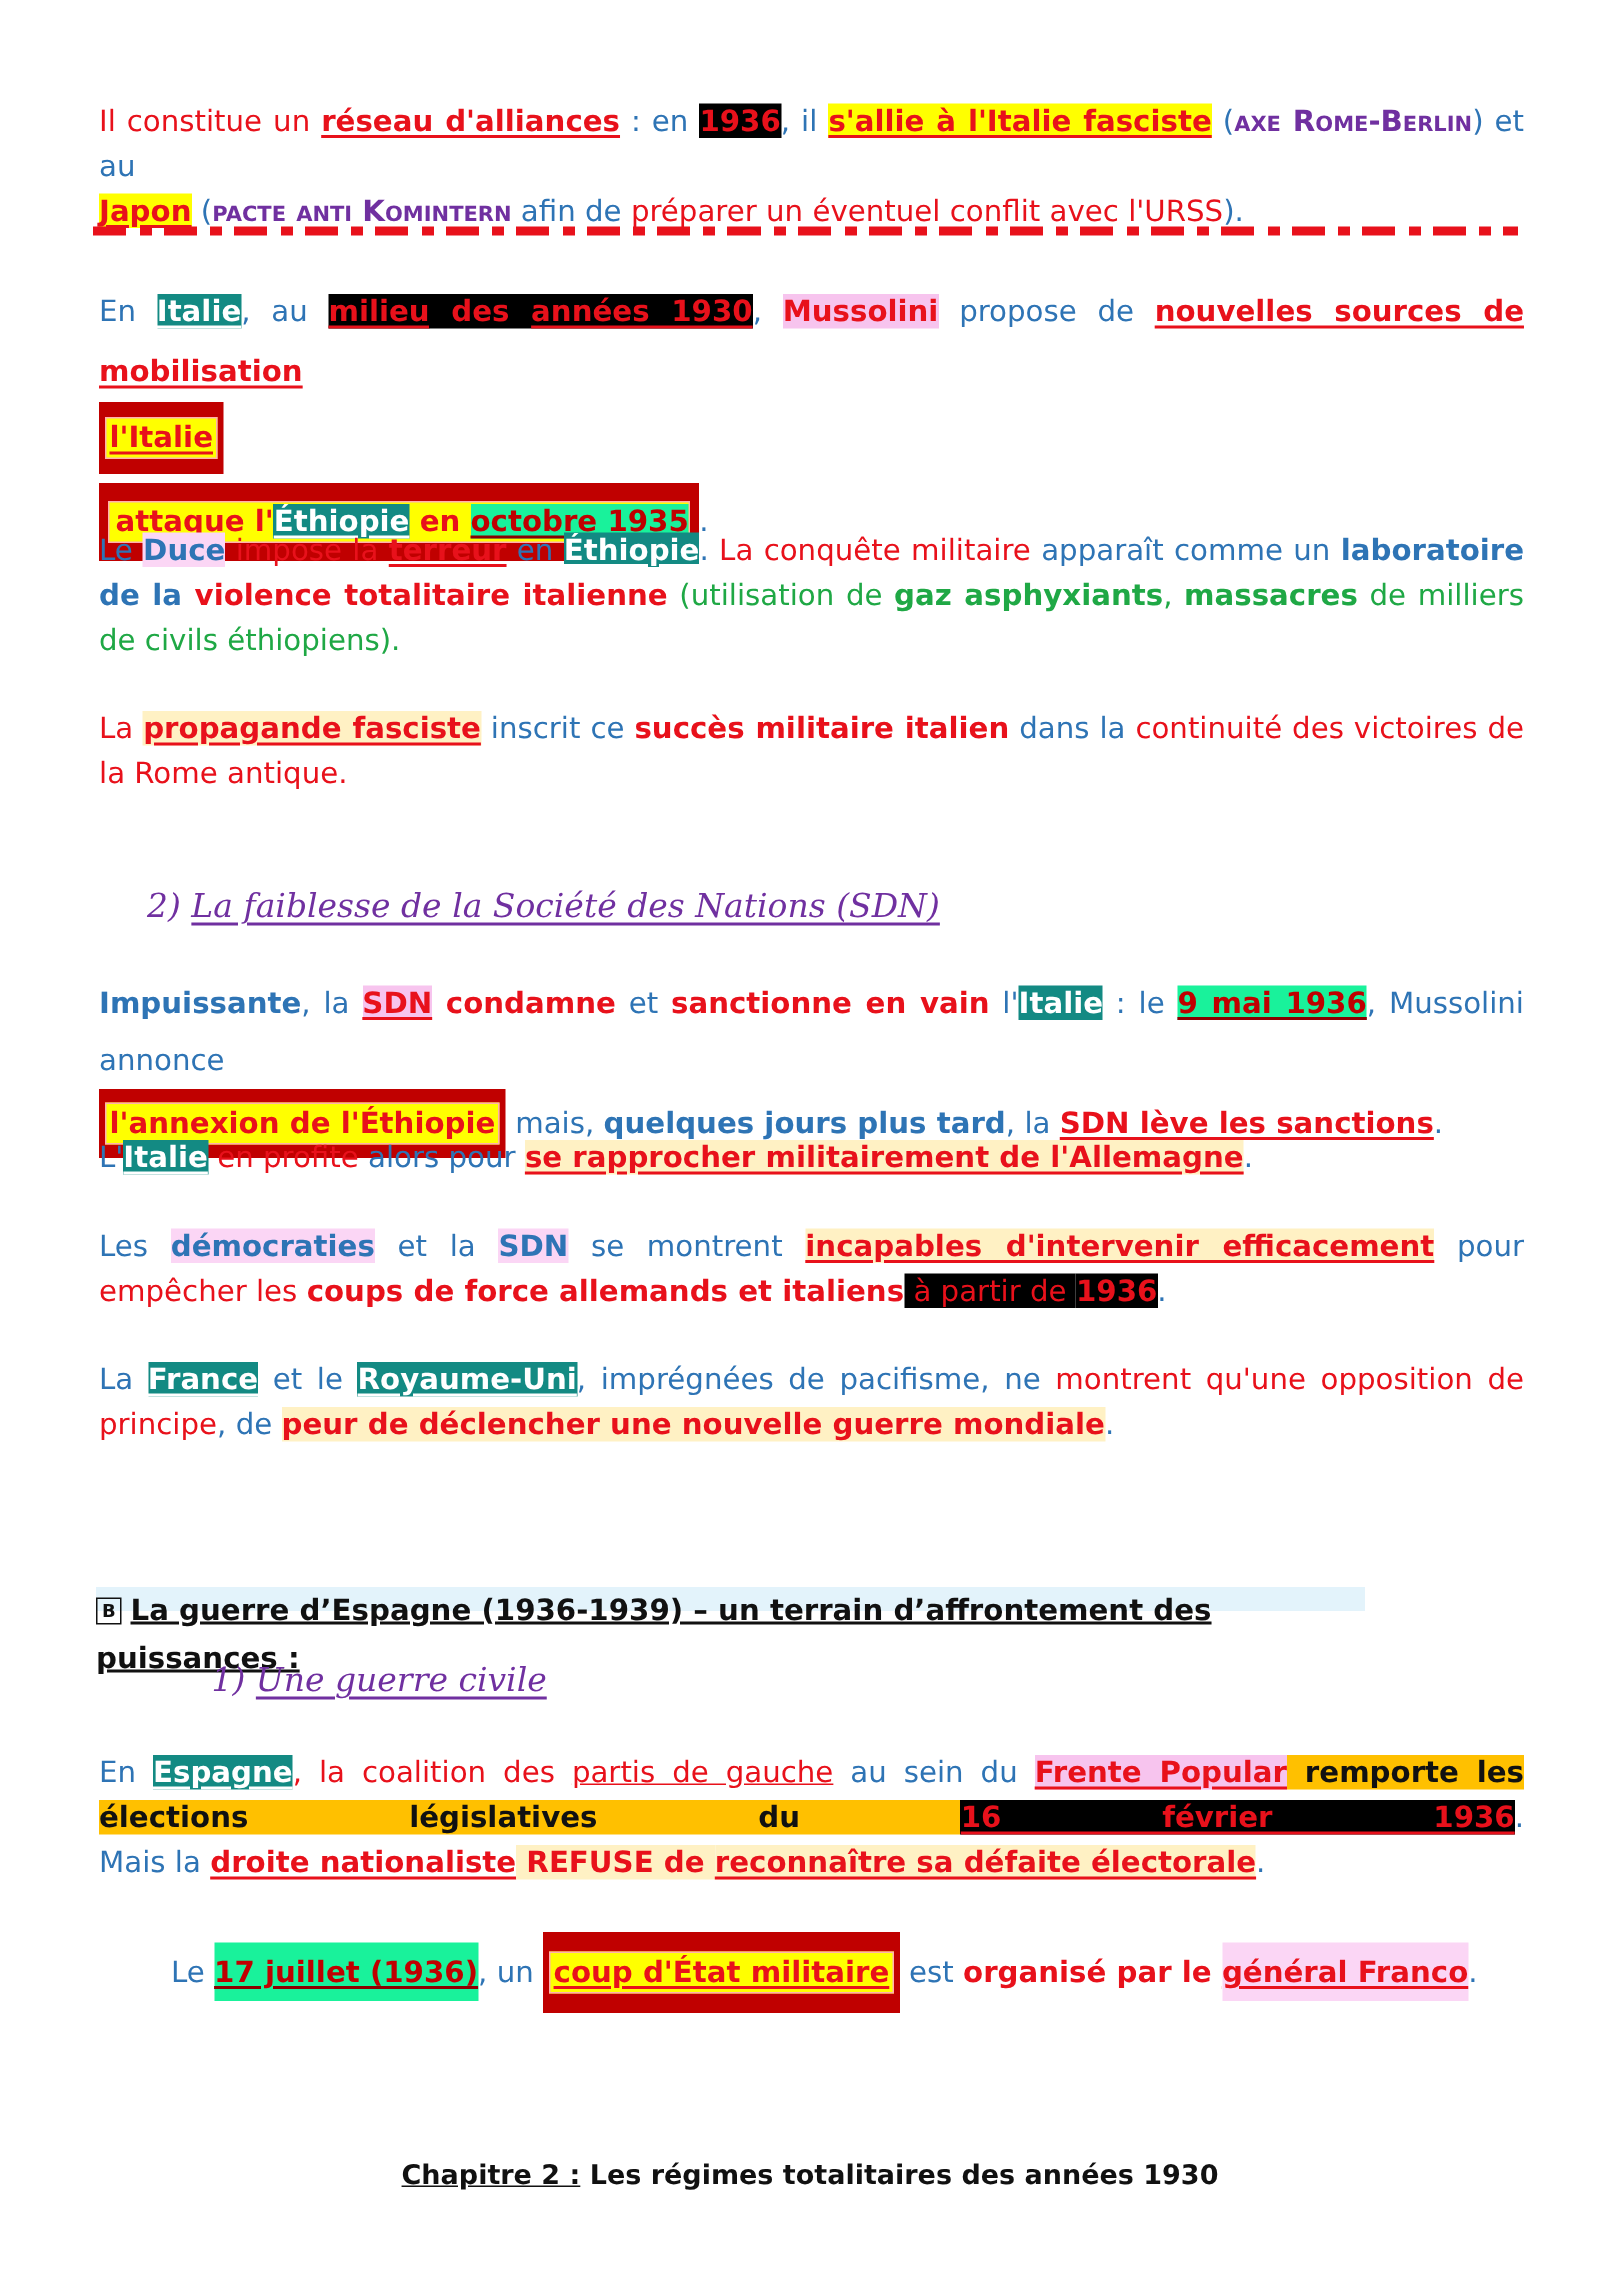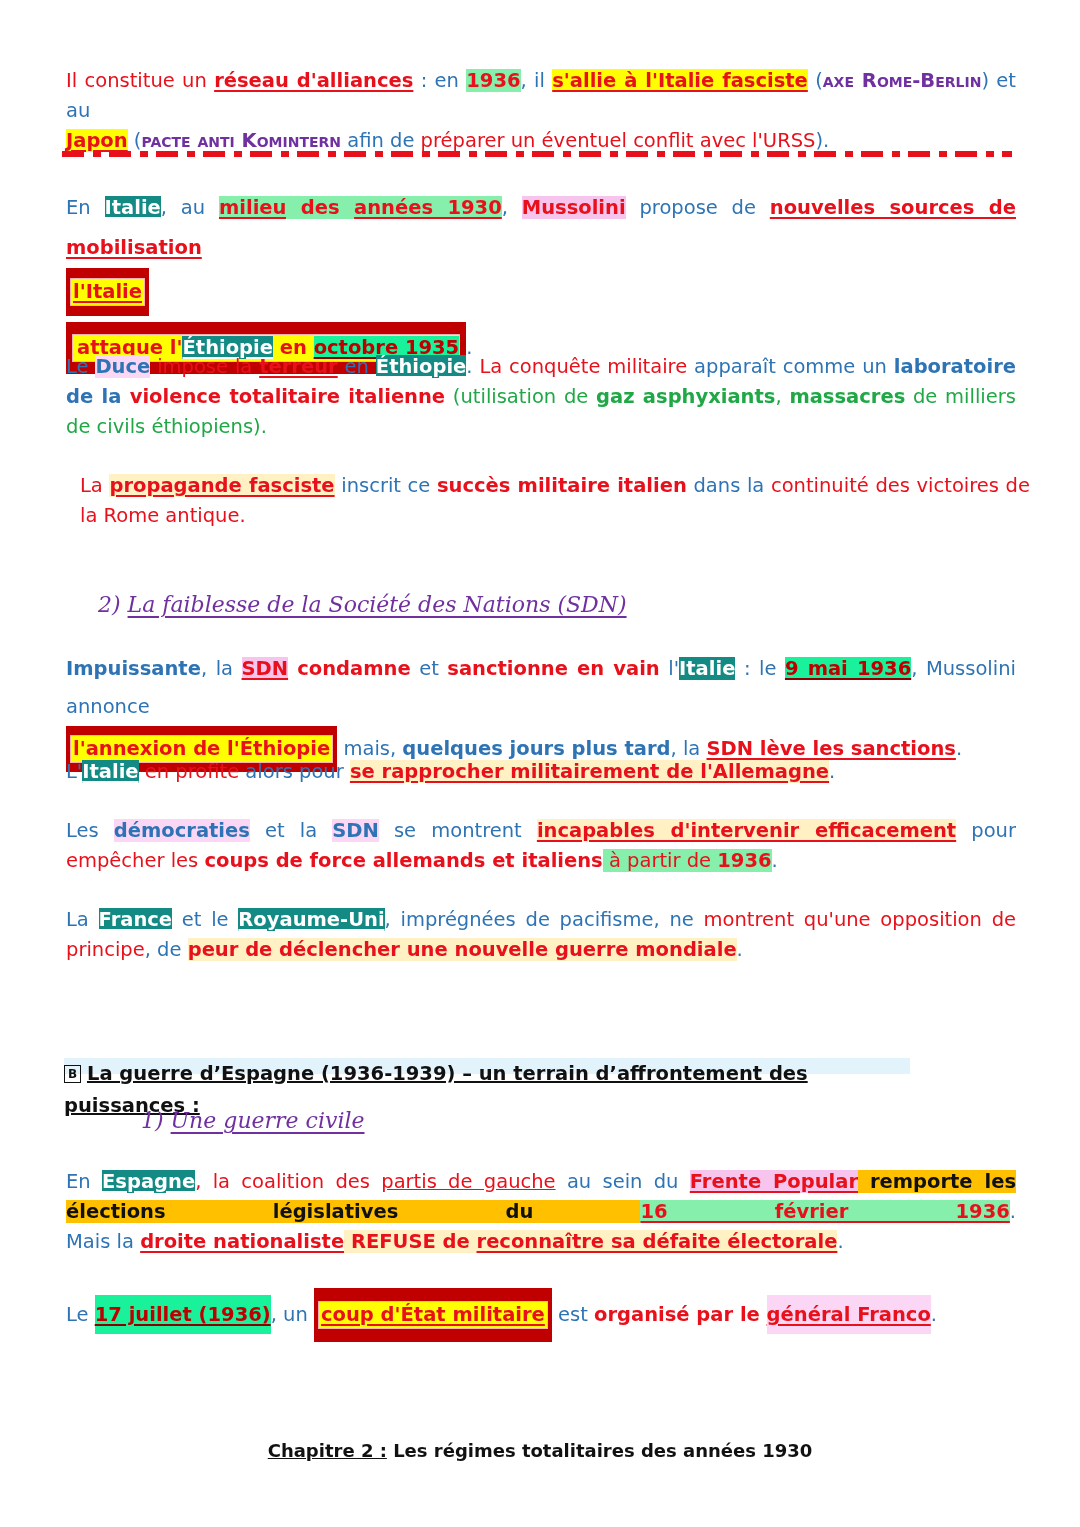--- a/index.html
+++ b/index.html
@@ -6,21 +6,21 @@
   body{width:1080px;height:1527px;position:relative;overflow:hidden;font-family:"DejaVu Sans",sans-serif;font-size:19.5px;}
   .blk{position:absolute;left:66px;width:950px;line-height:30px;}
   .just{text-align:justify;text-align-last:left;}
   .bl{color:#2e74b5;}
   .rd{color:#e8111b;text-align:right;}
   .gr{color:#1fa845;}
   .bk{color:#111111;}
   .b{font-weight:bold;}
   .u{text-decoration:underline;text-decoration-thickness:2px;text-underline-offset:3px;}
   .u-dark{text-decoration:underline;text-decoration-color:#8b0000;text-decoration-thickness:2px;text-underline-offset:3px;}
-  .hl-mint{background:#86efac;margin-top:44px;}
+  .hl-mint{background:#000000;margin-top:44px;}
   .hl-green{background:#19f29b;}
   .hl-yellow{background:#ffff00;}
   .hl-pink{background:#f7c4ee;}
   .hl-cream{background:#fff1c4;}
   .hl-orange{background:#ffc000;}
   .hl-teal{background:#138a83;color:#ffffff;font-weight:bold;}
   .hl-lpink{background:#fbd6f5;}
   .sc{font-variant:small-caps;font-weight:bold;color:#7030a0;}
   .bigbox{display:inline-block;background:#c00000;padding:6px;}
   .bigbox-inner{border:1.5px solid #ffb0b0;padding:2px 2px;background:#ffff00;line-height:26px;}
@@ -53,21 +53,21 @@
   </div>
   <div style="margin-top:6px;">
     <span class="bigbox"><span class="bigbox-inner" style="display:inline-block;padding:0;"><span class="rd b" style="padding-left:4px;">attaque l'</span><span class="hl-teal u">Éthiopie</span><span class="rd b"> en </span><span class="b u-dark hl-green" style="color:#c00000;">octobre 1935</span></span></span><span class="bl">.</span>
   </div>
 </div>
 
 <div class="blk just" style="top:352px;">
   <span class="bl">Le </span><span class="bl b hl-lpink">Duce</span><span class="rd"> impose la </span><span class="rd b u">terreur</span><span class="bl"> en </span><span class="hl-teal u">Éthiopie</span><span class="bl">. </span><span class="rd">La conquête militaire</span><span class="bl"> apparaît comme un </span><span class="bl b">laboratoire de la </span><span class="rd b">violence totalitaire italienne</span><span class="gr"> (utilisation de </span><span class="gr b">gaz asphyxiants</span><span class="gr">, </span><span class="gr b">massacres</span><span class="gr"> de milliers de civils éthiopiens).</span>
 </div>
 
-<div class="blk just" style="top:471px;margin-left:14px;">
+<div class="blk just" style="top:471px;">
   <span class="rd">La </span><span class="rd b u hl-cream">propagande fasciste</span><span class="bl"> inscrit ce </span><span class="rd b">succès militaire italien</span><span class="bl"> dans la </span><span class="rd">continuité des victoires de la Rome antique</span><span class="rd">.</span>
 </div>
 
 <div class="h2" style="top:592px;">
   <span>2) </span><span class="t">La faiblesse de la Société des Nations (SDN)</span>
 </div>
 
 <div class="blk" style="top:650px;line-height:38px;">
   <div style="text-align:justify;text-align-last:justify;">
     <span class="bl b">Impuissante</span><span class="bl">, la </span><span class="rd b u hl-pink">SDN</span><span class="rd b"> condamne</span><span class="bl"> et </span><span class="rd b">sanctionne en vain</span><span class="bl"> l'</span><span class="hl-teal">Italie</span><span class="bl"> : le </span><span class="b u-dark hl-green" style="color:#c00000;">9 mai 1936</span><span class="bl">, Mussolini annonce </span>
@@ -99,19 +99,19 @@
 
 <div class="blk" style="top:1167px;">
   <div style="text-align:justify;text-align-last:justify;">
     <span class="bl">En </span><span class="hl-teal u">Espagne</span><span class="rd">, la coalition des </span><span class="rd" style="text-decoration:underline;">partis de gauche</span><span class="bl"> au sein du </span><span class="rd b u hl-pink">Frente Popular</span><span class="bk b hl-orange"> remporte les élections législatives du </span><span class="rd b u hl-mint">16 février 1936</span><span class="bl">.</span>
   </div>
   <div>
     <span class="bl">Mais la </span><span class="rd b u">droite nationaliste</span><span class="rd b hl-cream"> REFUSE de </span><span class="rd b u hl-cream">reconnaître sa défaite électorale</span><span class="bl">.</span>
   </div>
 </div>
 
-<div class="blk" style="top:1288px;line-height:46px;">
+<div class="blk" style="top:1288px;line-height:46px;margin-left:48px;">
   <span class="bl">Le </span><span class="b u-dark hl-green" style="color:#c00000;padding:8px 0;">17 juillet (1936)</span><span class="bl">, un </span><span class="bigbox" style="padding:4px;"><span class="bigbox-inner rd b u" style="display:inline-block;padding:0 2px;">coup d'État militaire</span></span><span class="bl"> est </span><span class="rd b">organisé par le </span><span class="rd b u hl-lpink" style="padding:8px 0;">général Franco</span><span class="bl">.</span>
 </div>
 
 <div class="footer">
   <span class="c">Chapitre 2 :</span><span> Les régimes totalitaires des années 1930</span>
 </div>
 
 </body></html>

